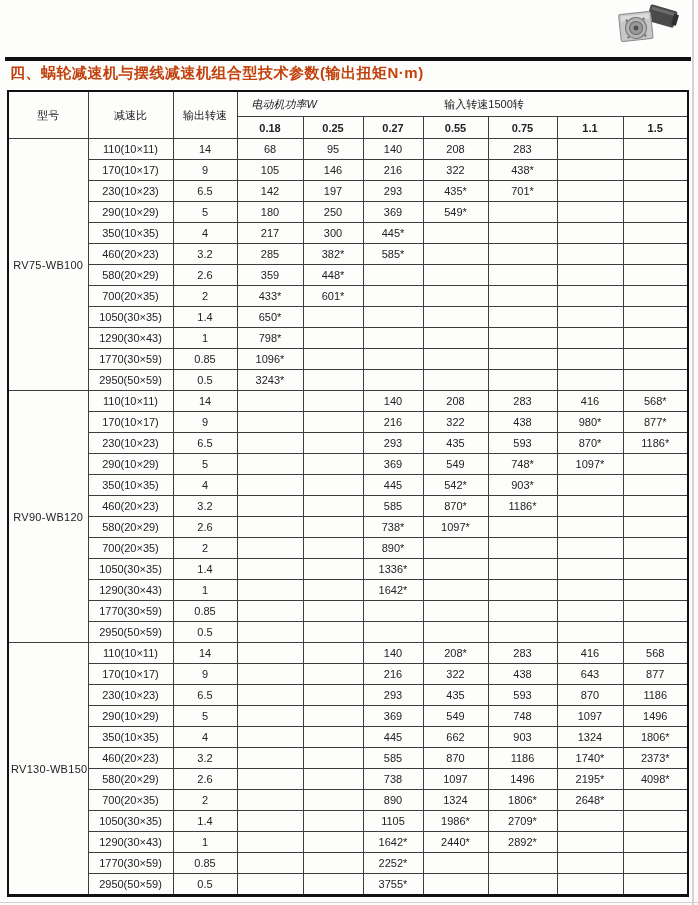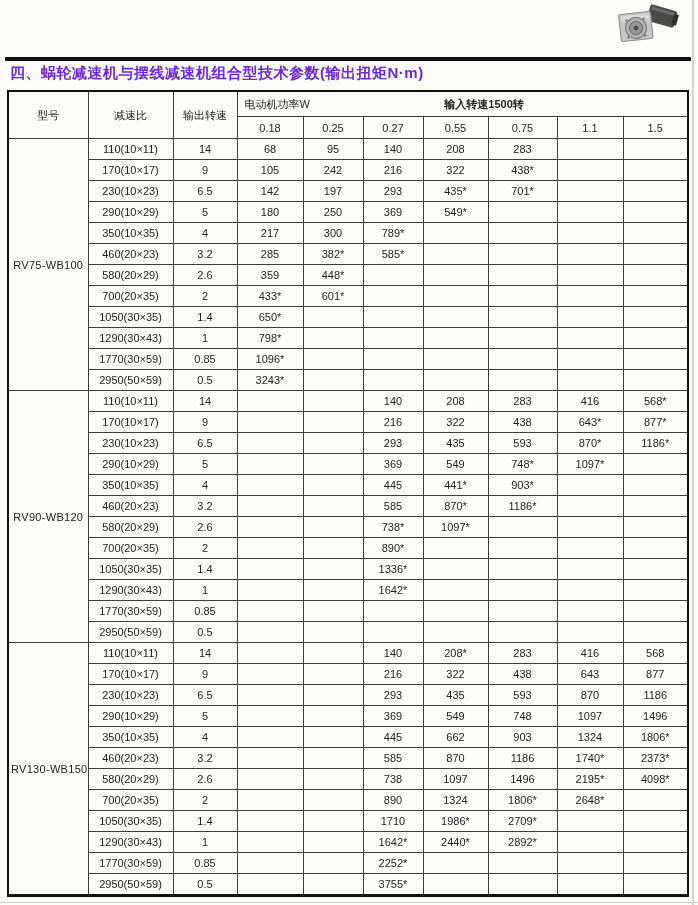--- a/index.html
+++ b/index.html
@@ -12,41 +12,41 @@
   .edge-right{position:absolute;top:0;right:4px;width:2px;height:905px;background:#b9b9b9;opacity:.6;}
   .edge-bottom{position:absolute;left:0;bottom:2px;width:698px;height:1px;background:#cfcfcf;}
 
   
   .photo{position:absolute;left:610px;top:2px;width:74px;height:42px;}
 
   
   .rule{position:absolute;left:5px;top:57px;width:686px;height:4px;background:#101010;}
   .title{
     position:absolute;left:10px;top:64px;width:660px;
-    font-size:15px;font-weight:bold;color:#6d28d9;letter-spacing:.5px;white-space:nowrap;
+    font-size:15px;font-weight:bold;color:#c2410c;letter-spacing:.5px;white-space:nowrap;
   }
 
   
   table.spec{
     position:absolute;left:7px;top:90px;width:682px;
     border-collapse:collapse;table-layout:fixed;
     border:2px solid #111;border-bottom:3px solid #111;
   }
   table.spec th,table.spec td{
     border:1px solid #3d3d3d;
     font-size:11px;font-weight:normal;color:#222;
     text-align:center;vertical-align:middle;
     padding:0 2px;overflow:hidden;white-space:nowrap;
   }
   thead tr.h1 th{height:24px;}
-  thead tr.h2 th{height:21px;}
+  thead tr.h2 th{height:21px;font-weight:bold;}
   tbody td{height:20px;line-height:20px;}
   .merged{position:relative;text-align:left;}
-  .merged .mp{position:absolute;left:7px;top:50%;transform:translateY(-50%);}
-  .merged .is{position:absolute;left:46%;top:50%;transform:translateY(-50%);font-weight:bold;}
+  .merged .mp{position:absolute;left:14px;top:50%;transform:translateY(-50%);font-style:italic;}
+  .merged .is{position:absolute;left:46%;top:50%;transform:translateY(-50%);}
   td.model-cell{font-size:11px;letter-spacing:.3px;}
 </style>
 </head>
 <body>
 
 <div class="edge-right"></div>
 <div class="edge-bottom"></div>
 
 <div class="photo">
   <svg width="74" height="42" viewBox="0 0 74 42" xmlns="http://www.w3.org/2000/svg">
@@ -117,21 +117,21 @@
         <td>140</td>
         <td>208</td>
         <td>283</td>
         <td></td>
         <td></td>
       </tr>
       <tr>
         <td>170(10×17)</td>
         <td>9</td>
         <td>105</td>
-        <td>242</td>
+        <td>146</td>
         <td>216</td>
         <td>322</td>
         <td>438*</td>
         <td></td>
         <td></td>
       </tr>
       <tr>
         <td>230(10×23)</td>
         <td>6.5</td>
         <td>142</td>
@@ -151,21 +151,21 @@
         <td>549*</td>
         <td></td>
         <td></td>
         <td></td>
       </tr>
       <tr>
         <td>350(10×35)</td>
         <td>4</td>
         <td>217</td>
         <td>300</td>
-        <td>789*</td>
+        <td>445*</td>
         <td></td>
         <td></td>
         <td></td>
         <td></td>
       </tr>
       <tr>
         <td>460(20×23)</td>
         <td>3.2</td>
         <td>285</td>
         <td>382*</td>
@@ -254,21 +254,21 @@
         <td>568*</td>
       </tr>
       <tr>
         <td>170(10×17)</td>
         <td>9</td>
         <td></td>
         <td></td>
         <td>216</td>
         <td>322</td>
         <td>438</td>
-        <td>643*</td>
+        <td>980*</td>
         <td>877*</td>
       </tr>
       <tr>
         <td>230(10×23)</td>
         <td>6.5</td>
         <td></td>
         <td></td>
         <td>293</td>
         <td>435</td>
         <td>593</td>
@@ -285,21 +285,21 @@
         <td>748*</td>
         <td>1097*</td>
         <td></td>
       </tr>
       <tr>
         <td>350(10×35)</td>
         <td>4</td>
         <td></td>
         <td></td>
         <td>445</td>
-        <td>441*</td>
+        <td>542*</td>
         <td>903*</td>
         <td></td>
         <td></td>
       </tr>
       <tr>
         <td>460(20×23)</td>
         <td>3.2</td>
         <td></td>
         <td></td>
         <td>585</td>
@@ -461,21 +461,21 @@
         <td>1324</td>
         <td>1806*</td>
         <td>2648*</td>
         <td></td>
       </tr>
       <tr>
         <td>1050(30×35)</td>
         <td>1.4</td>
         <td></td>
         <td></td>
-        <td>1710</td>
+        <td>1105</td>
         <td>1986*</td>
         <td>2709*</td>
         <td></td>
         <td></td>
       </tr>
       <tr>
         <td>1290(30×43)</td>
         <td>1</td>
         <td></td>
         <td></td>

